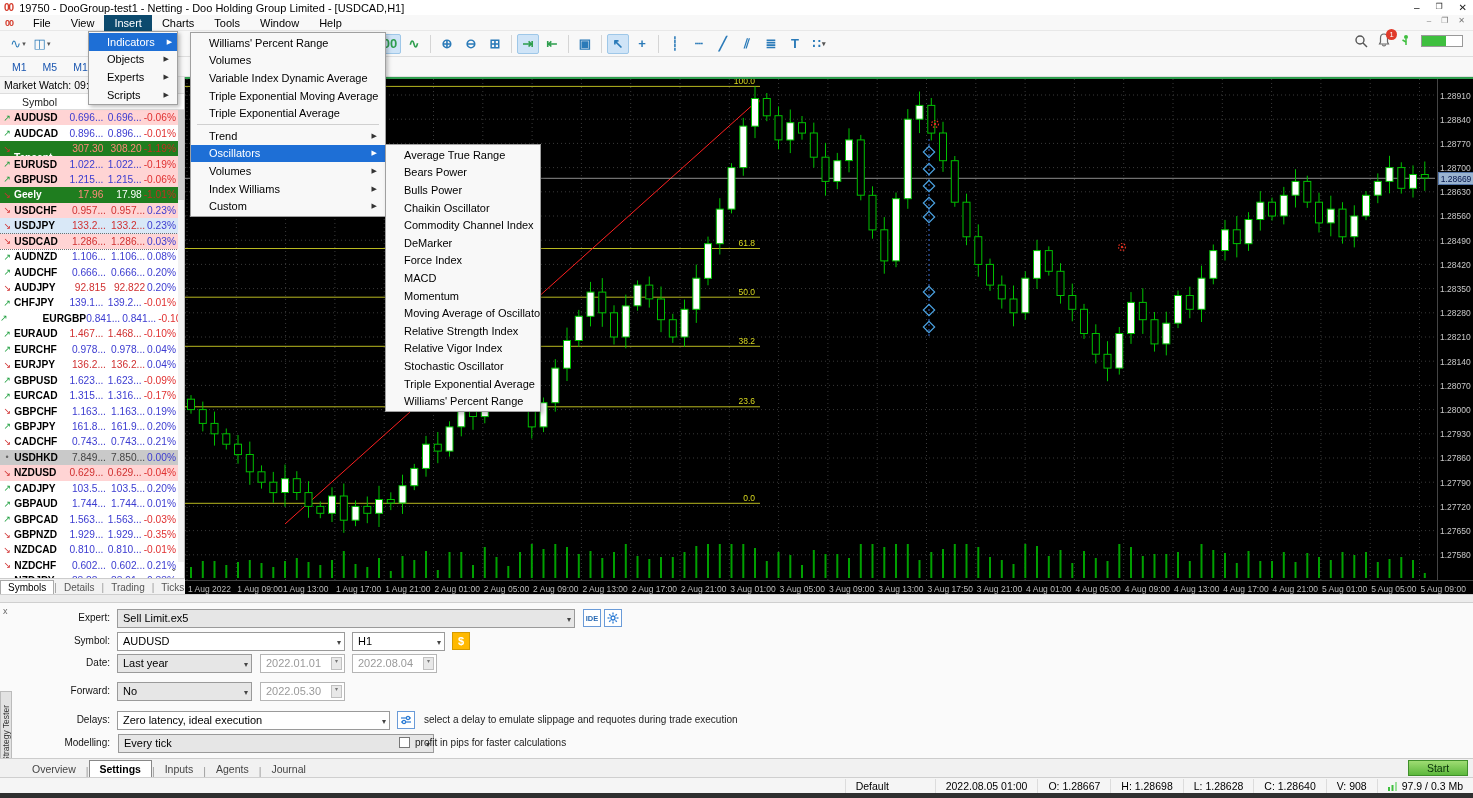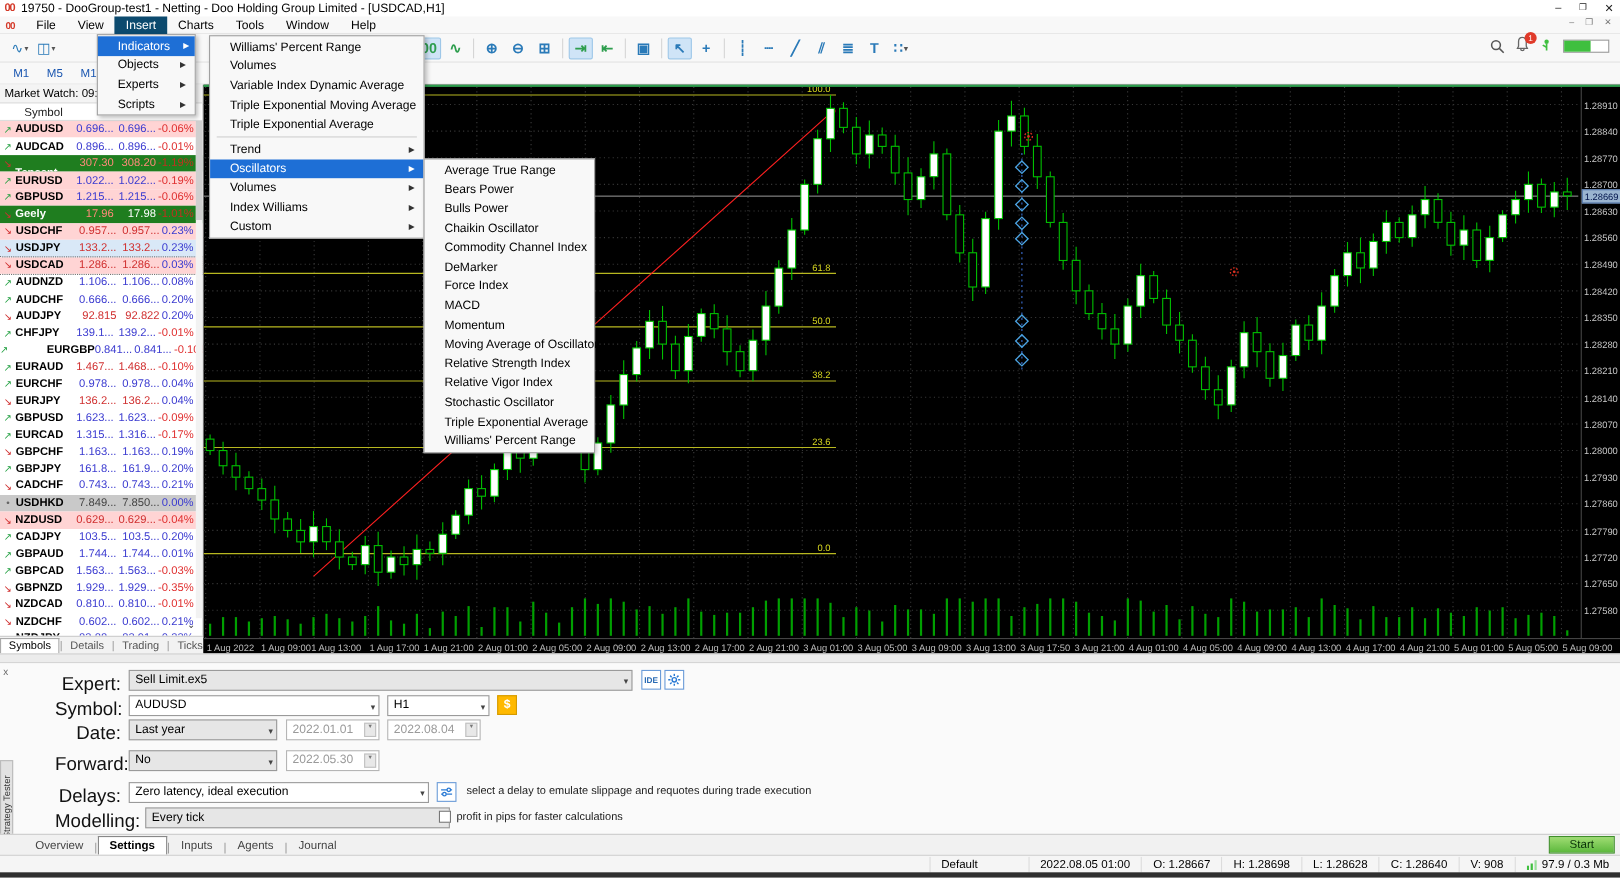--- a/index.html
+++ b/index.html
@@ -59,21 +59,21 @@
   .dd-item{height:17.6px;display:flex;align-items:center;padding:0 8px 0 18px;font-size:11px;white-space:nowrap;}
   .dd-item .lab{flex:1;}
   .dd-item .arr{font-size:7px;color:#333;margin-left:12px;}
   .dd-item.hl{background:#1e6fd6;color:#fff;}
   .dd-item.hl .arr{color:#fff;}
   .dd-sep{height:1px;background:#d0d0d0;margin:2px 6px;}
   
   #splitter{left:0;top:594px;width:1473px;height:9px;background:#ececec;border-top:1px solid #cfcfcf;border-bottom:1px solid #cfcfcf;}
   
   #tester{left:0;top:603px;width:1473px;height:174px;background:#fafafa;}
-  .t-label{position:absolute;text-align:right;width:60px;font-size:17px;color:#111;}
+  .t-label{position:absolute;text-align:right;width:60px;font-size:10px;color:#111;}
   .combo{position:absolute;height:19px;border:1px solid #9a9a9a;background:#e6e6e6;font-size:11px;line-height:17px;padding:0 16px 0 5px;white-space:nowrap;overflow:hidden;}
   .combo.white{background:#fff;}
   .combo .carr{position:absolute;right:3px;top:1px;font-size:8px;color:#444;}
   .datefld{position:absolute;height:19px;border:1px solid #b5b5b5;background:#fff;color:#9a9a9a;font-size:11px;line-height:17px;padding:0 2px 0 5px;}
   .datefld .spin{position:absolute;right:2px;top:2px;width:11px;height:13px;background:#e8e8e8;border:1px solid #c0c0c0;font-size:6px;color:#777;text-align:center;line-height:6px;}
   .sq-btn{position:absolute;width:18px;height:18px;border:1px solid #6a9bd8;background:#fff;display:flex;align-items:center;justify-content:center;}
   #tester-x{position:absolute;left:3px;top:3px;font-size:9px;color:#666;}
   #side-tab{position:absolute;left:0px;top:88px;width:12px;height:84px;background:#e2e2e2;border:1px solid #bbb;writing-mode:vertical-rl;transform:rotate(180deg);font-size:8.5px;color:#333;text-align:center;line-height:11px;}
   #tester-tabs{position:absolute;left:0;top:155px;width:1473px;height:19px;border-top:1px solid #ccc;background:#f1f1f1;display:flex;align-items:flex-end;font-size:10.5px;color:#444;padding-left:22px;}
   .tt-tab{padding:2px 10px;}
@@ -1010,21 +1010,21 @@
       <svg width="12" height="12" viewBox="0 0 12 12">
           <line x1="1" y1="4" x2="11" y2="4" stroke="#2a7ad4" stroke-width="1.2"></line>
           <circle cx="8" cy="4" r="1.6" fill="#fff" stroke="#2a7ad4" stroke-width="1.2"></circle>
           <line x1="1" y1="8" x2="11" y2="8" stroke="#2a7ad4" stroke-width="1.2"></line>
           <circle cx="4" cy="8" r="1.6" fill="#fff" stroke="#2a7ad4" stroke-width="1.2"></circle>
         </svg>
     </div>
     <span class="hint" style="left:424px;top:111px;">select a delay to emulate slippage and requotes during trade execution</span>
 
     <span class="t-label" style="left:50px;top:134px;">Modelling:</span>
-    <div class="combo" style="left:132px;top:131px;width:277px;"><span>Every tick</span><span class="carr">▾</span></div>
+    <div class="combo" style="left:118px;top:131px;width:316px;"><span>Every tick</span><span class="carr">▾</span></div>
     <span class="chk" style="left:399px;top:134px;"></span>
     <span class="hint" style="left:415px;top:134px;">profit in pips for faster calculations</span>
 
     <div id="tester-tabs">
         <div class="tt-tab">Overview</div>
         <span class="tt-sep">|</span>
         <div class="tt-tab active">Settings</div>
         <span class="tt-sep">|</span>
         <div class="tt-tab">Inputs</div>
         <span class="tt-sep">|</span>

